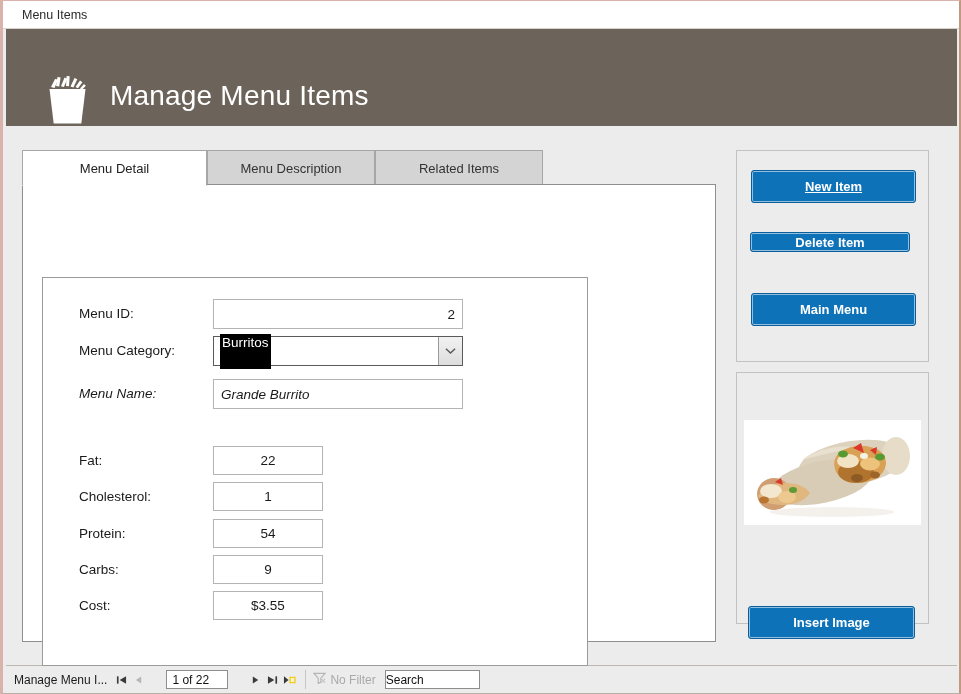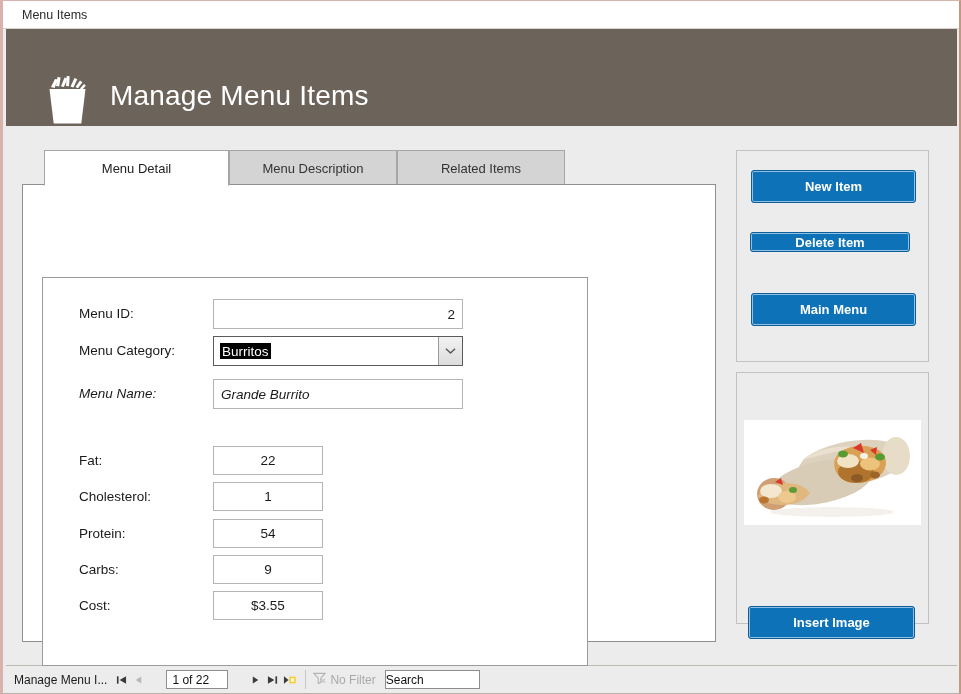--- a/index.html
+++ b/index.html
@@ -50,21 +50,21 @@
   }
   
   #canvas{
     position:absolute;left:3px;right:2px;top:125px;bottom:28px;
     background:#ececec;
   }
   
   #tabctl{
     position:absolute;left:16px;top:24px;width:694px;height:492px;
   }
-  .tabstrip{position:absolute;left:0;top:0;height:35px;width:100%;margin-left:22px;}
+  .tabstrip{position:absolute;left:0;top:0;height:35px;width:100%;}
   .tab{
     position:absolute;top:0;height:35px;
     box-sizing:border-box;
     display:flex;align-items:center;justify-content:center;
     font-size:13px;color:#333333;
     background:#d4d4d4;
     border:1px solid #a6a6a6;
     border-bottom:none;
   }
   .tab.active{
@@ -114,21 +114,21 @@
     position:absolute;left:170px;top:0;width:250px;height:30px;
     box-sizing:border-box;
     border:1px solid #5b5b5b;
     background:#ffffff;
     display:flex;align-items:center;
   }
   #combo-val{
     margin-left:6px;
     background:#000000;color:#ffffff;
     font-size:13.5px;
-    padding:1px 2px 0 2px;
+    padding:1px 2px 19px 2px;
     line-height:15px;
     text-align:center;
   }
   #combo-arrow{
     position:absolute;right:0;top:0;width:23px;height:28px;
     background:linear-gradient(#f2f2f2,#dddddd);
     border-left:1px solid #9a9a9a;
     display:flex;align-items:center;justify-content:center;
   }
   
@@ -149,21 +149,21 @@
     box-sizing:border-box;
     background:#0e72b8;
     border:1px solid #0a5f9b;
     border-radius:3px;
     color:#ffffff;
     font-size:13px;font-weight:bold;
     display:flex;align-items:center;justify-content:center;
     box-shadow:0 0 0 1px rgba(255,255,255,.55) inset;
     white-space:nowrap;
   }
-  #btn-new{left:14px;top:19px;width:165px;height:33px;}
+  #btn-new{left:14px;top:19px;width:165px;height:33px;text-decoration:underline;}
   #btn-del{left:13px;top:81px;width:160px;height:20px;}
   #btn-main{left:14px;top:142px;width:165px;height:33px;}
   #btn-insert{left:11px;top:201px;width:167px;height:33px;margin-top:32px;}
   
   #food-img{
     position:absolute;left:7px;top:47px;width:177px;height:105px;
     background:#ffffff;overflow:hidden;
   }
   
   #statusbar{

